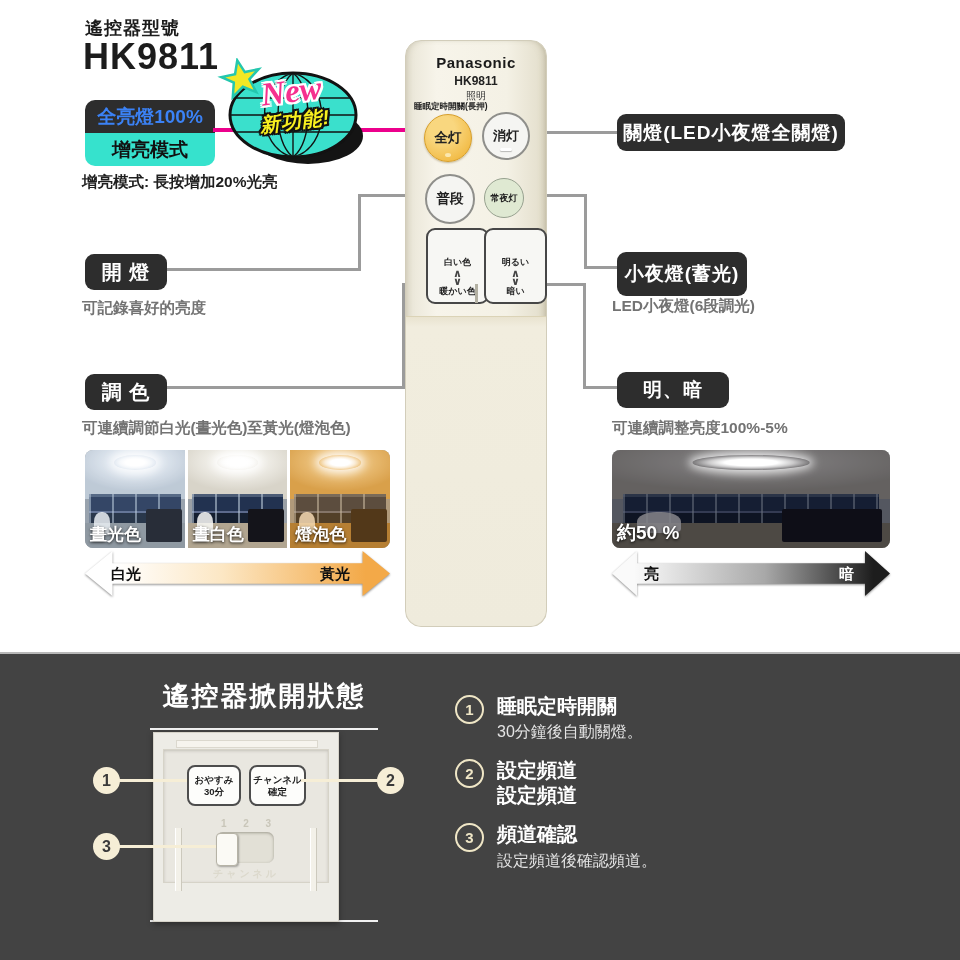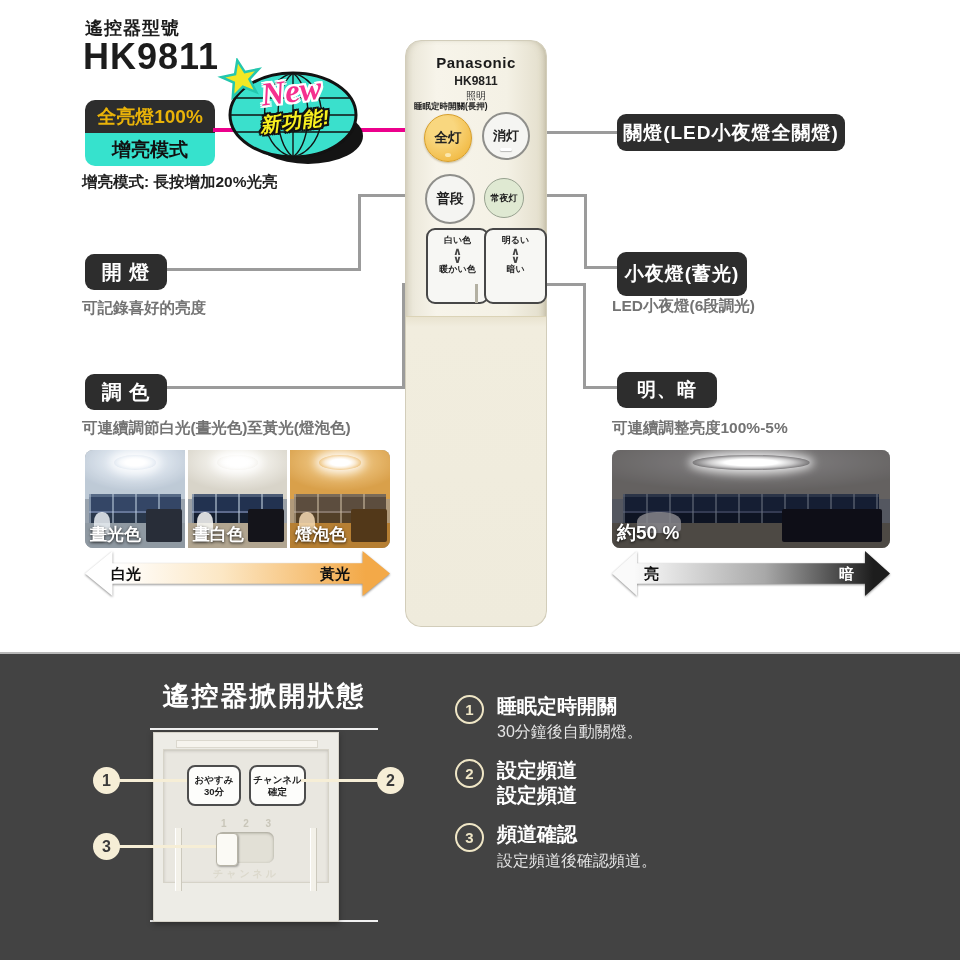--- a/index.html
+++ b/index.html
@@ -7,21 +7,21 @@
          font-family:"Liberation Sans","DejaVu Sans",sans-serif;color:#1c1c1c;}
   .abs{position:absolute;}
 
   
   .model-label{left:85px;top:16px;font-size:18px;font-weight:700;letter-spacing:1px;}
   .model-code{left:83px;top:36px;font-size:36px;font-weight:700;letter-spacing:1px;}
 
   
   .combo{left:85px;top:100px;width:130px;height:66px;border-radius:10px;overflow:hidden;
          display:flex;flex-direction:column;font-weight:700;text-align:center;}
-  .combo-top{flex:1;background:#2d2d2d;color:#eab308;font-size:19px;display:flex;align-items:center;justify-content:center;}
+  .combo-top{flex:1;background:#2d2d2d;color:#3b82f6;font-size:19px;display:flex;align-items:center;justify-content:center;}
   .combo-bottom{flex:1;background:#36e2cd;color:#111;font-size:19px;display:flex;align-items:center;justify-content:center;}
   .boost-note{left:82px;top:172px;font-size:15.5px;font-weight:700;color:#1f1f1f;}
 
   
   .pink-line{left:213px;top:128px;width:210px;height:4px;background:#ec008c;z-index:1;}
   .gline{background:#9b9b9b;z-index:1;}
 
   
   .tag{background:#2d2d2d;color:#fff;font-weight:700;border-radius:9px;z-index:2;
        display:flex;align-items:center;justify-content:center;font-size:20px;letter-spacing:1px;}
@@ -46,21 +46,21 @@
         border:1px solid #d79f2b;box-shadow:0 1px 2px rgba(120,90,20,.4);font-family:Liberation Mono, monospace;}
   .rbtn-dot{position:absolute;left:50%;bottom:4px;width:6px;height:4px;border-radius:50%;
         transform:translateX(-50%);background:#fbe7ae;}
   .rbtn-off{left:76px;top:71px;width:44px;height:44px;font-size:13px;background:#f5f5f2;border:2px solid #8f8f8b;}
   .rbtn-bar{position:absolute;left:50%;bottom:7px;width:12px;height:3px;transform:translateX(-50%);
         background:#fff;box-shadow:0 1px 1px rgba(0,0,0,.25);border-radius:2px;}
   .rbtn-normal{left:19px;top:133px;width:46px;height:46px;font-size:13.5px;background:#f5f5f2;border:2px solid #8f8f8b;}
   .rbtn-night{left:78px;top:137px;width:38px;height:38px;font-size:9px;background:#dfe9d2;border:1.5px solid #97a18f;}
   .rocker{position:absolute;top:187px;width:63px;height:76px;border-radius:9px;background:#f7f7f4;
         border:2px solid #474747;display:flex;flex-direction:column;align-items:center;
-        justify-content:flex-start;padding:4px 0;box-sizing:border-box;}
+        justify-content:flex-end;padding:4px 0;box-sizing:border-box;}
   .rocker .lbl{font-size:9px;font-weight:700;color:#222;white-space:nowrap;}
   .rocker .arr{font-size:11px;font-weight:700;color:#444;line-height:8px;}
   .rocker-l{left:20px;}
   .rocker-r{left:78px;}
   .rocker-div{position:absolute;left:69px;top:243px;width:3px;height:19px;background:#b3b0a2;}
 
   
   .strip{display:flex;gap:3px;border-radius:8px;overflow:hidden;z-index:2;}
   .strip-left{left:85px;top:450px;width:305px;height:98px;}
   .strip-right{left:612px;top:450px;width:278px;height:98px;}
@@ -240,21 +240,21 @@
     </div>
   </div>
 
   <div class="abs tag" style="left:85px;top:254px;width:82px;height:36px;">開 燈</div>
   <div class="abs note" style="left:82px;top:298px;">可記錄喜好的亮度</div>
   <div class="abs tag" style="left:85px;top:374px;width:82px;height:36px;">調 色</div>
   <div class="abs note" style="left:82px;top:418px;">可連續調節白光(晝光色)至黃光(燈泡色)</div>
   <div class="abs tag" style="left:617px;top:114px;width:228px;height:37px;font-size:19px;">關燈(LED小夜燈全關燈)</div>
   <div class="abs tag" style="left:617px;top:252px;width:130px;height:44px;font-size:19px;">小夜燈(蓄光)</div>
   <div class="abs note" style="left:612px;top:296px;">LED小夜燈(6段調光)</div>
-  <div class="abs tag" style="left:617px;top:372px;width:100px;height:36px;font-size:19px;text-align:right;">明、暗</div>
+  <div class="abs tag" style="left:617px;top:372px;width:112px;height:36px;font-size:19px;text-align:right;">明、暗</div>
   <div class="abs note" style="left:612px;top:418px;">可連續調整亮度100%-5%</div>
 
   <div class="abs strip strip-left">
     <div class="photo p-cool">
       <div class="ph-ceil"></div>
       <div class="ph-lamp"></div>
       <div class="ph-window"></div>
       <div class="ph-floor"></div>
       <div class="ph-chair"></div>
       <div class="ph-furn"></div>

